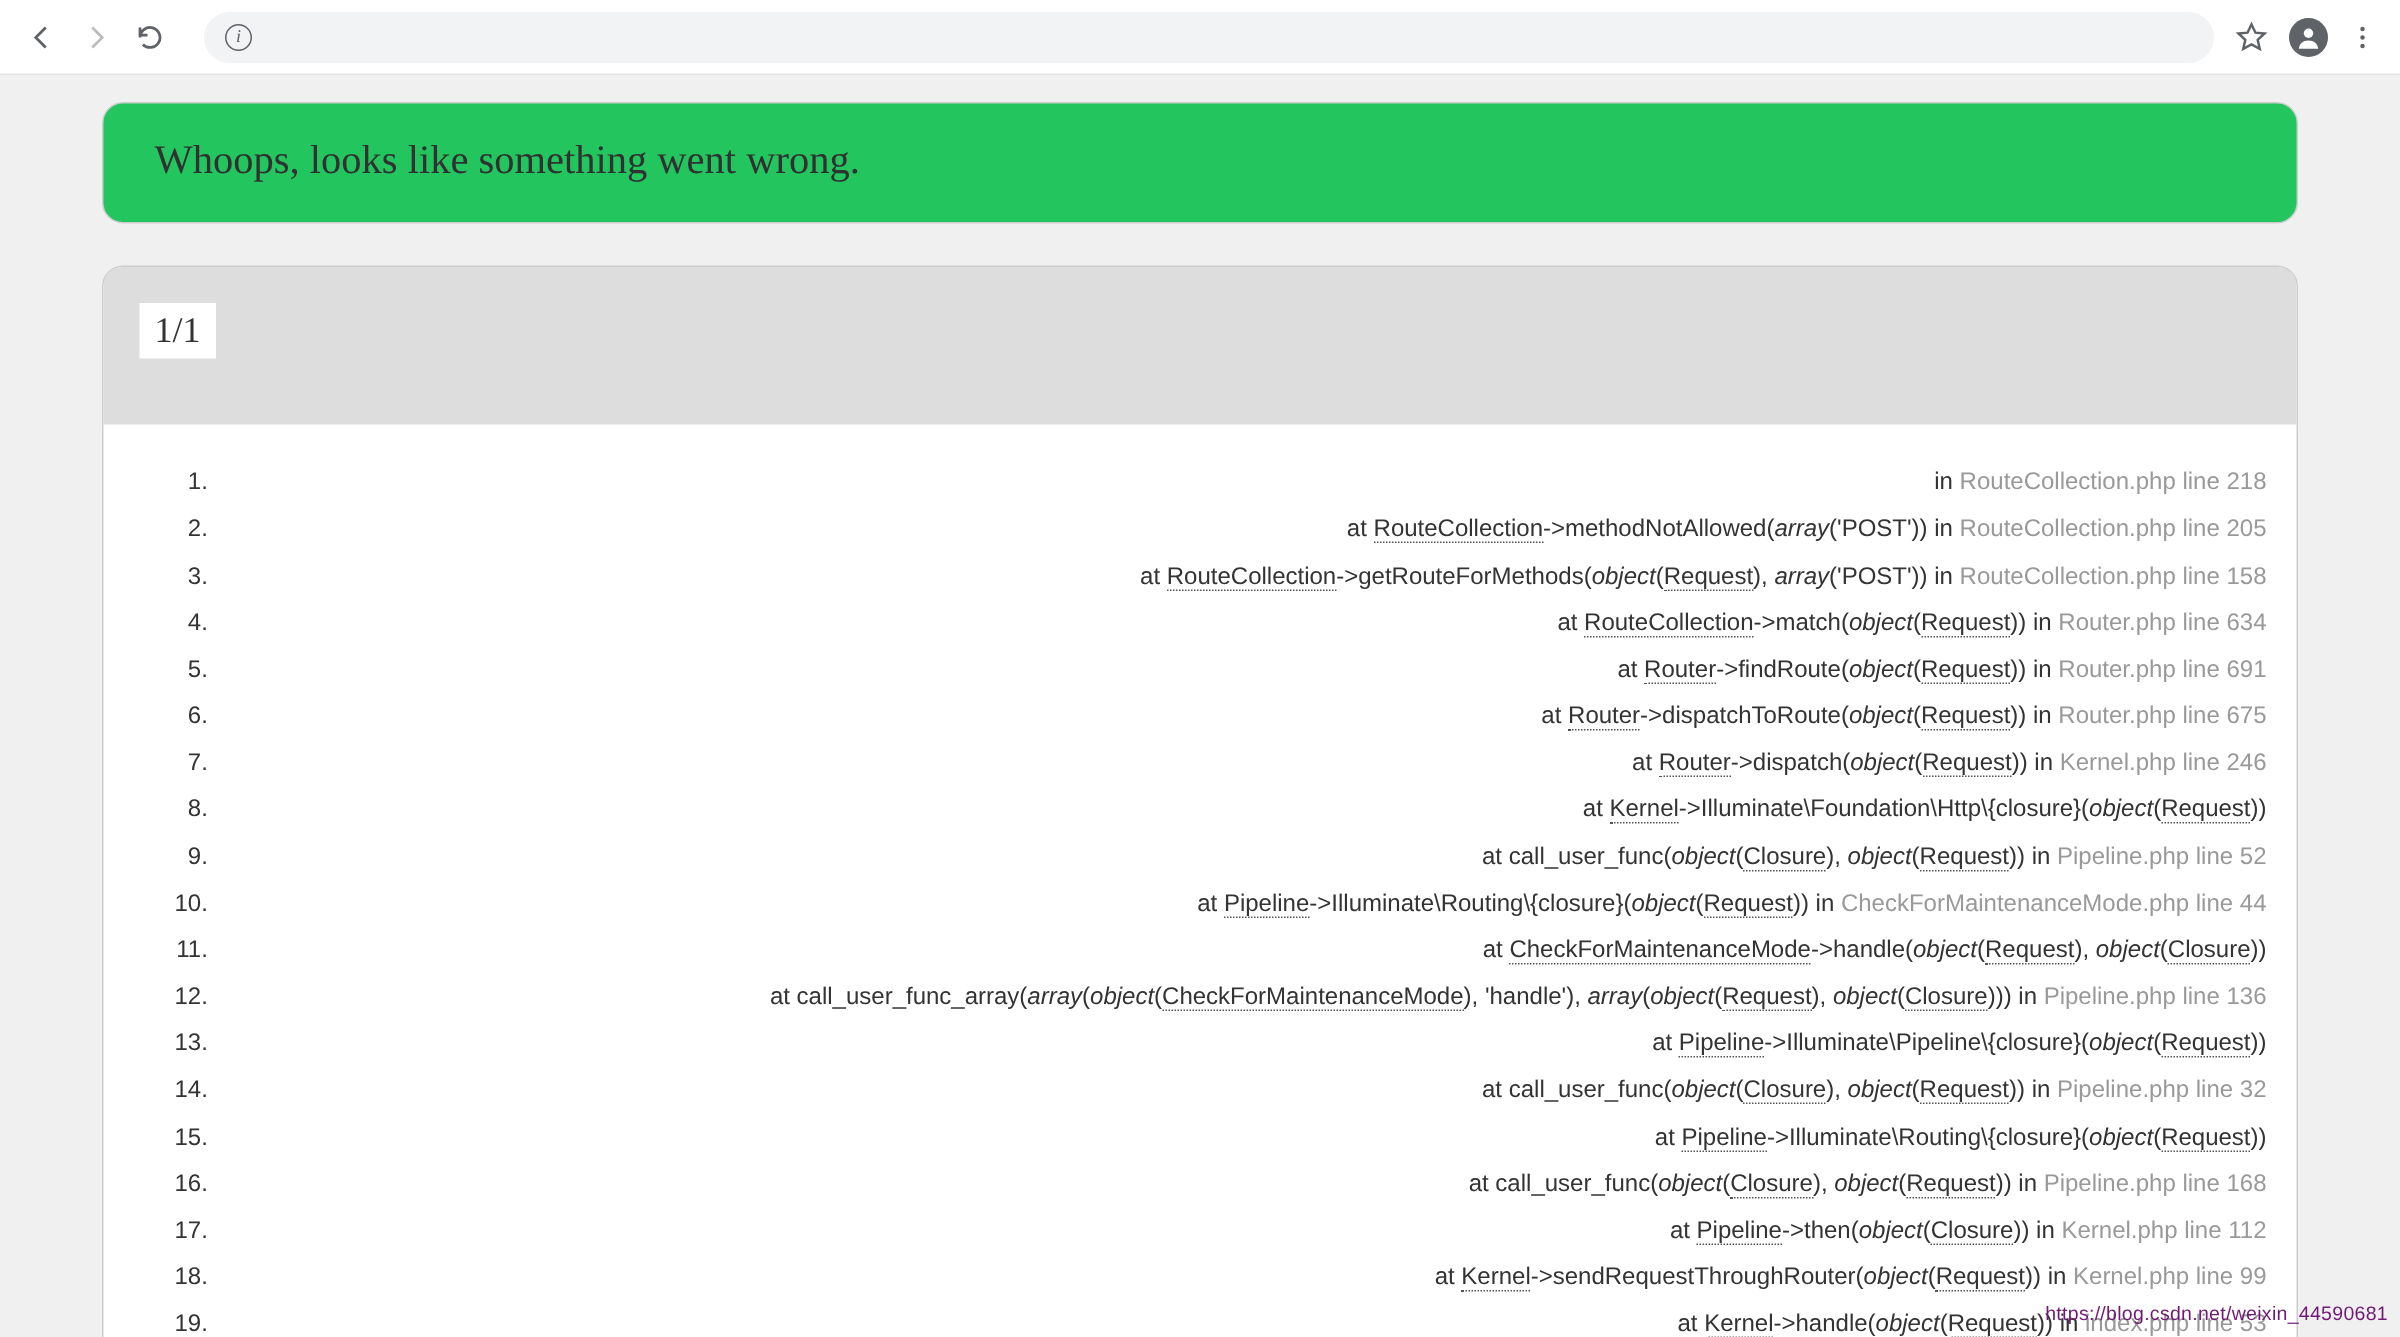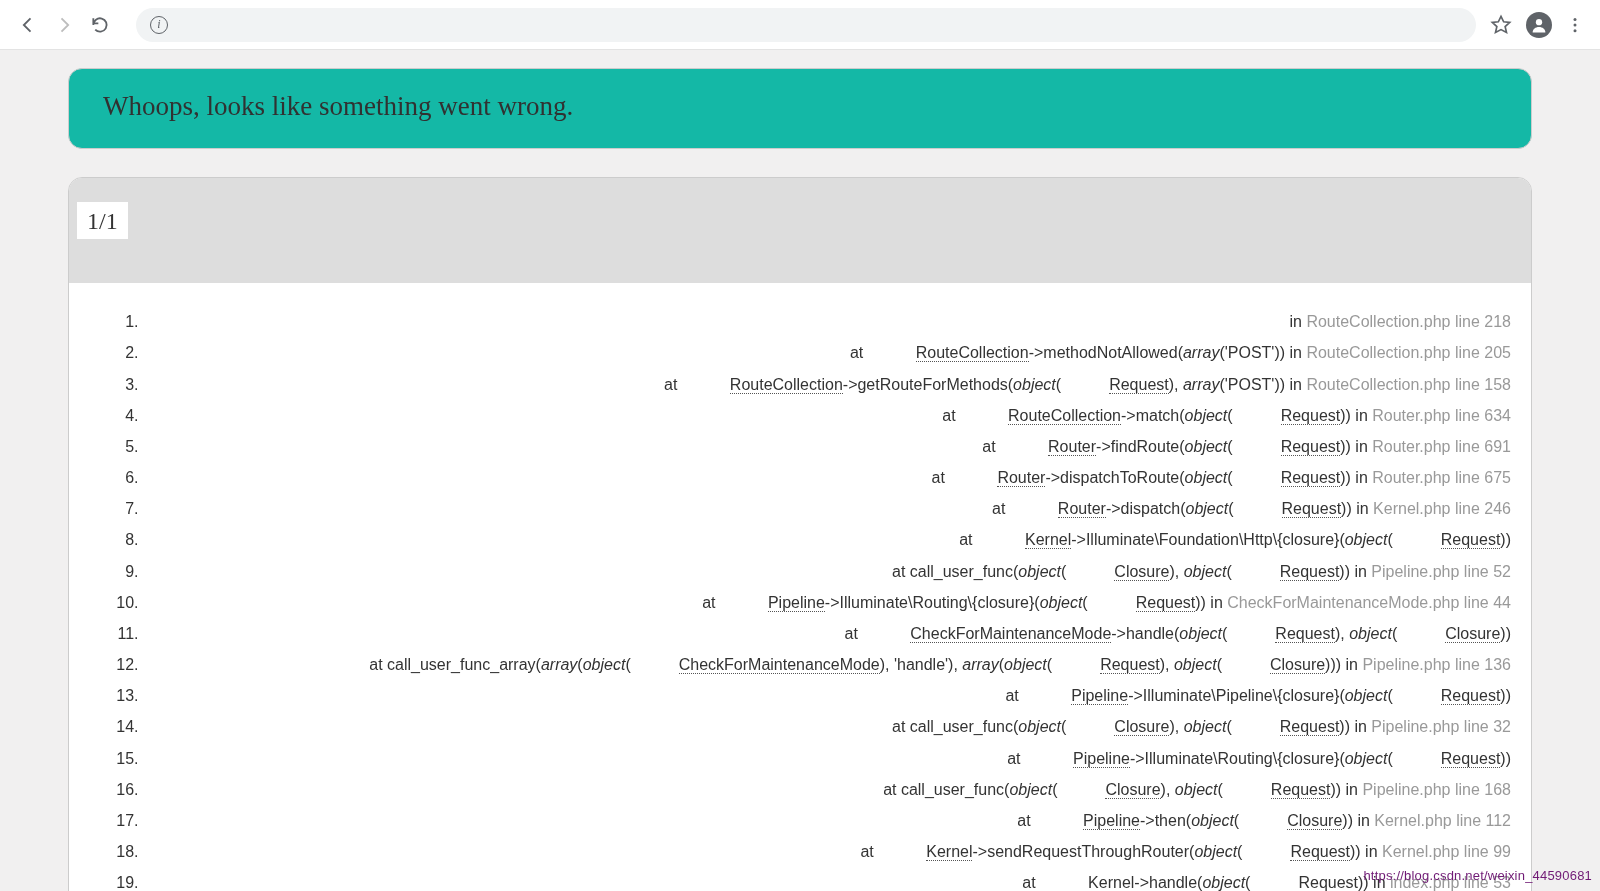--- a/index.html
+++ b/index.html
@@ -14,32 +14,32 @@
     .url-text { font-family: Arial, sans-serif; }
     .url-host { color: #202124; }
     .url-port { color: #80868b; }
     .url-path { color: #5f6368; }
     .right-icons { display: flex; align-items: center; gap: 14px; padding: 0 6px 0 4px; }
     .star-icon, .avatar-icon, .dots-icon { color: #5f6368; display:flex; align-items:center; justify-content:center; }
     .avatar-circle { width: 26px; height: 26px; border-radius: 50%; background: #5f6368; display: flex; align-items: center; justify-content: center; }
 
     
     .page { padding: 18px 68px 8px; }
-    .whoops { background: #14b8a6; border: 1px solid #ccc; border-radius: 14px; padding: 22px 34px 26px; font-family: Georgia, "Times New Roman", serif; font-size: 27px; color: #313131; }
+    .whoops { background: #22c55e; border: 1px solid #ccc; border-radius: 14px; padding: 22px 34px 26px; font-family: Georgia, "Times New Roman", serif; font-size: 27px; color: #313131; }
     .block { background: #fff; border: 1px solid #ccc; border-radius: 14px; margin-top: 28px; overflow: hidden; }
-    .block-header { background: #ddd; padding: 24px 8px 44px; display: flex; align-items: flex-start; gap: 38px; }
+    .block-header { background: #ddd; padding: 24px 24px 44px; display: flex; align-items: flex-start; gap: 38px; }
     .count-badge { background: #fff; padding: 6px 10px 4px; font-family: Georgia, serif; font-size: 24px; color: #333; }
     .ex-title { font-family: Georgia, "Times New Roman", serif; font-size: 28px; color: #333; line-height: 1.25; }
     .ex-name { border-bottom: 1px dotted #555; }
     .ex-loc { color: #888; }
 
     .trace-list { list-style: decimal; padding: 24px 20px 18px 74px; font-family: "Helvetica Neue", Helvetica, Arial, sans-serif; font-size: 16px; color: #333; }
     .trace-list li { padding: 3.2px 0; line-height: 1.55; text-align: right; }
     .trace-list li::marker { color: #333; }
-    .cls, .arg-cls { border-bottom: 1px dotted #555; margin-left: 48px; }
+    .cls, .arg-cls { border-bottom: 1px dotted #555; }
     .ital { font-style: italic; }
     .loc { color: #999; }
 
     .watermark { position: fixed; right: 8px; bottom: 8px; font-size: 13px; color: #701a75; font-family: Arial, sans-serif; letter-spacing: 0.2px; }
   </style>
 </head>
 <body>
 
 <div class="browser-bar">
   <div class="nav-btn">

